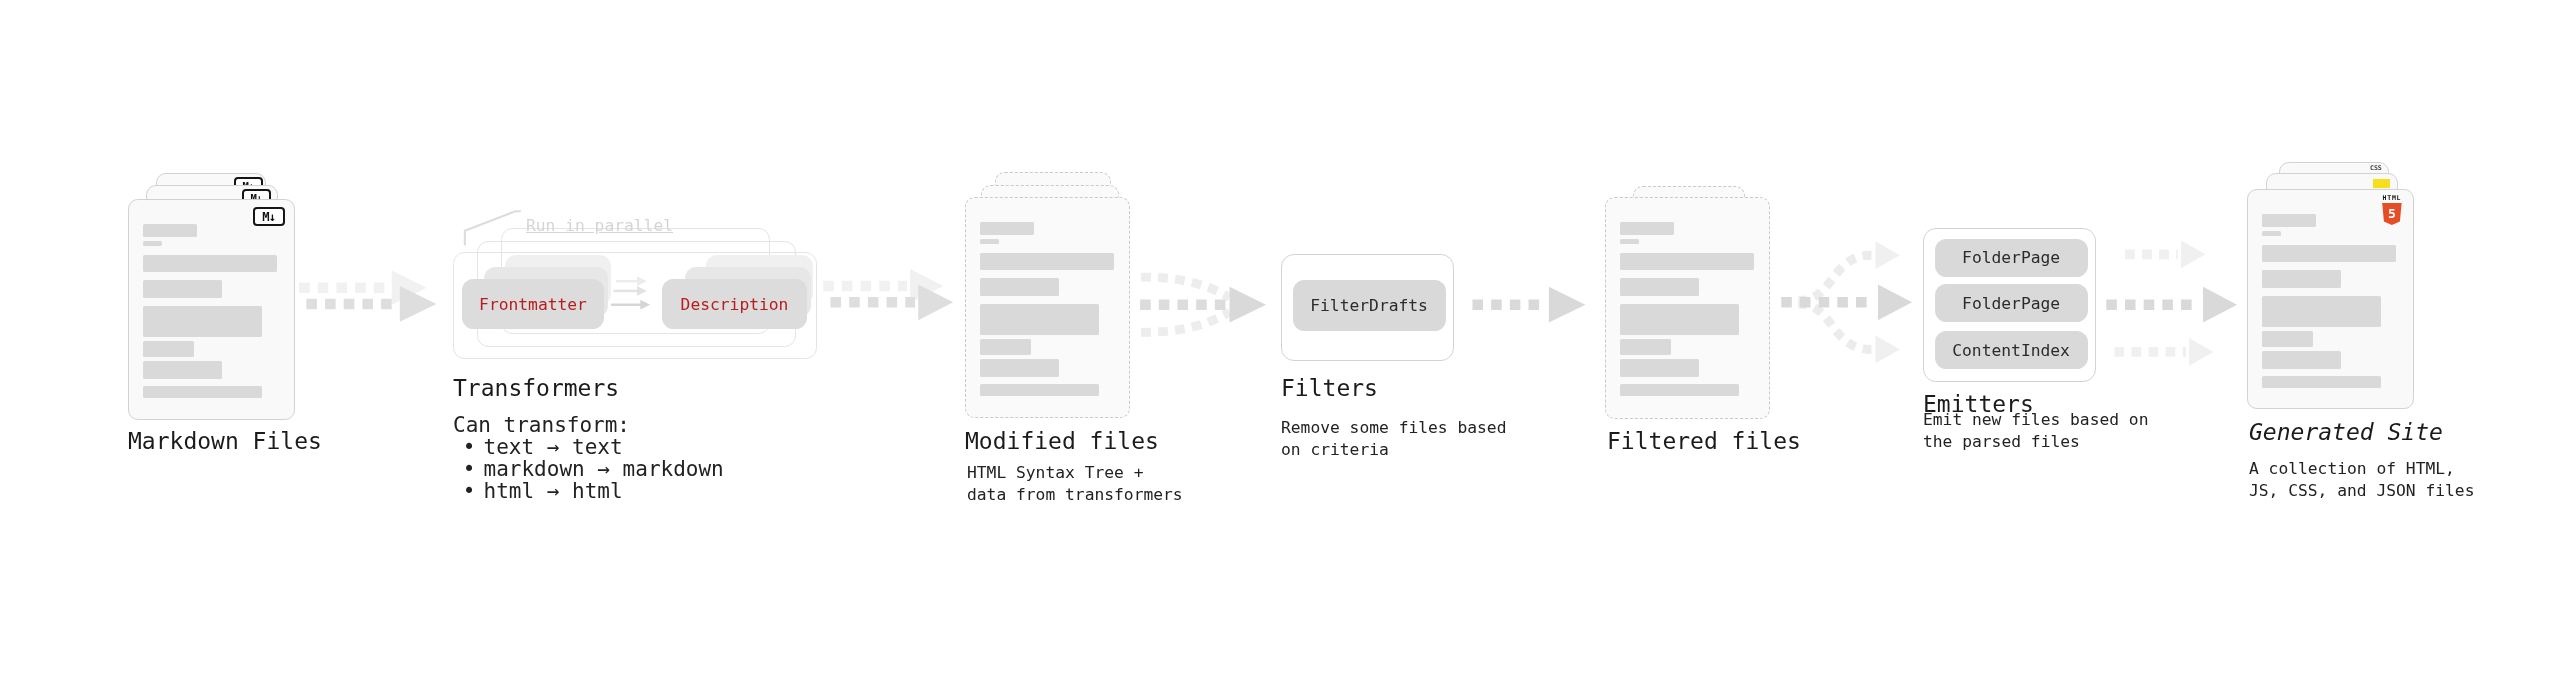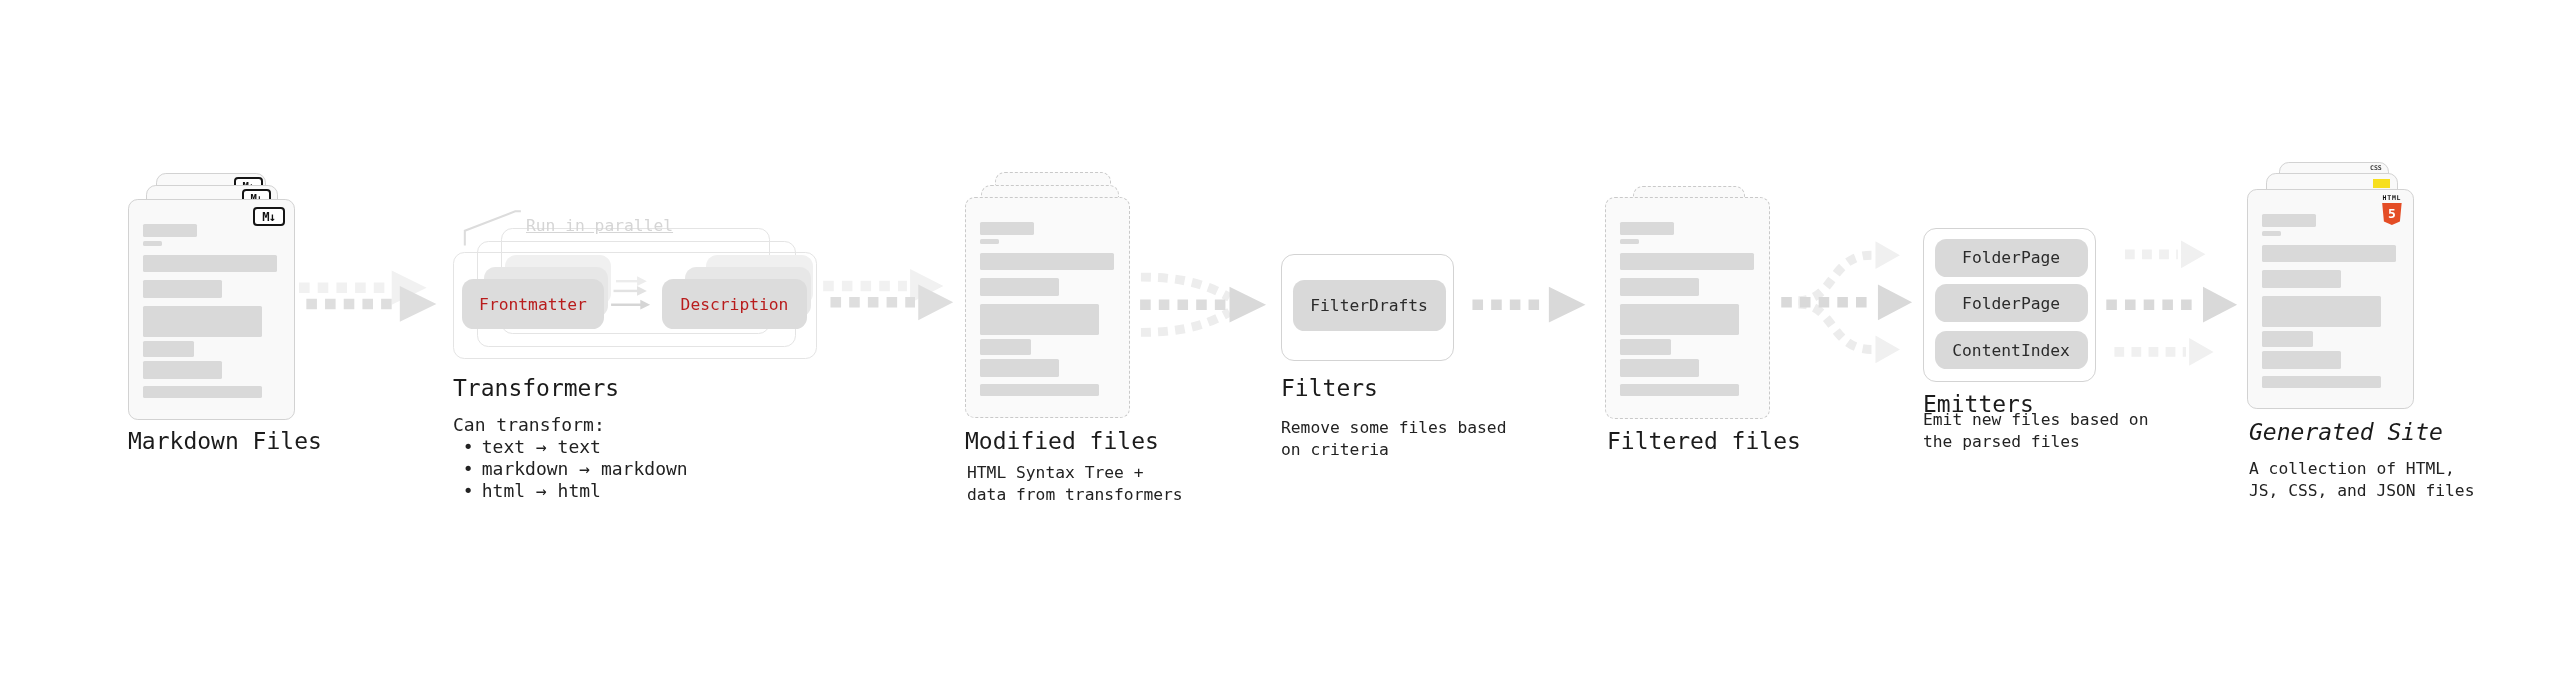--- a/index.html
+++ b/index.html
@@ -39,21 +39,21 @@
 
   
   .group-box{position:absolute;border:1.6px solid #d3d3d3;border-radius:13px;background:#fff;box-sizing:border-box;}
   .g-btn{position:absolute;background:#d9d9d9;border-radius:11.4px;display:flex;align-items:center;justify-content:center;
          font-size:16.3px;color:#2b2b2b;}
 
   .label{position:absolute;font-size:23px;color:#1b1b1b;white-space:nowrap;}
   .subtitle{position:absolute;font-size:16.3px;line-height:22px;color:#222;white-space:pre-line;}
   .note{position:absolute;font-size:16.3px;color:#d5d5d5;white-space:nowrap;}
 
-  .desc-block{position:absolute;font-size:18px;line-height:22px;color:#222;}
+  .desc-block{position:absolute;font-size:21px;line-height:22px;color:#222;}
   .bullet{padding-left:9.8px;}
   .bullet .glyph{margin-right:8.1px;}
 </style>
 </head>
 <body>
 
 <div class="stage">
 
   <svg class="overlay" width="2576" height="681" viewBox="0 0 3170 838">
 

